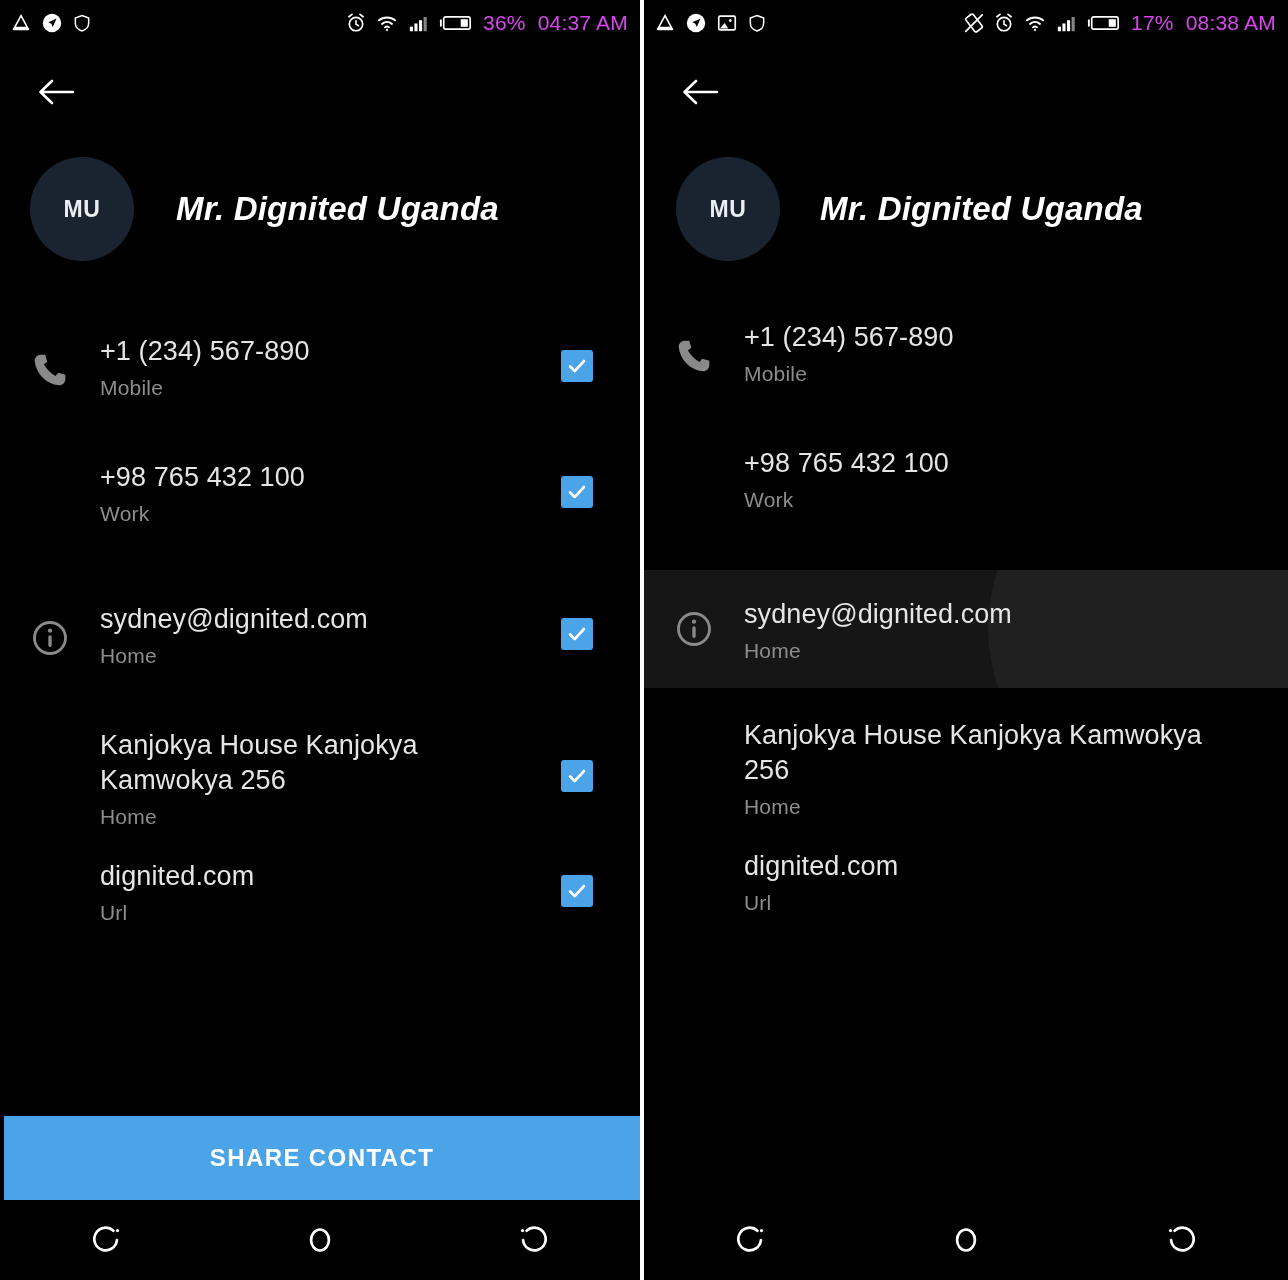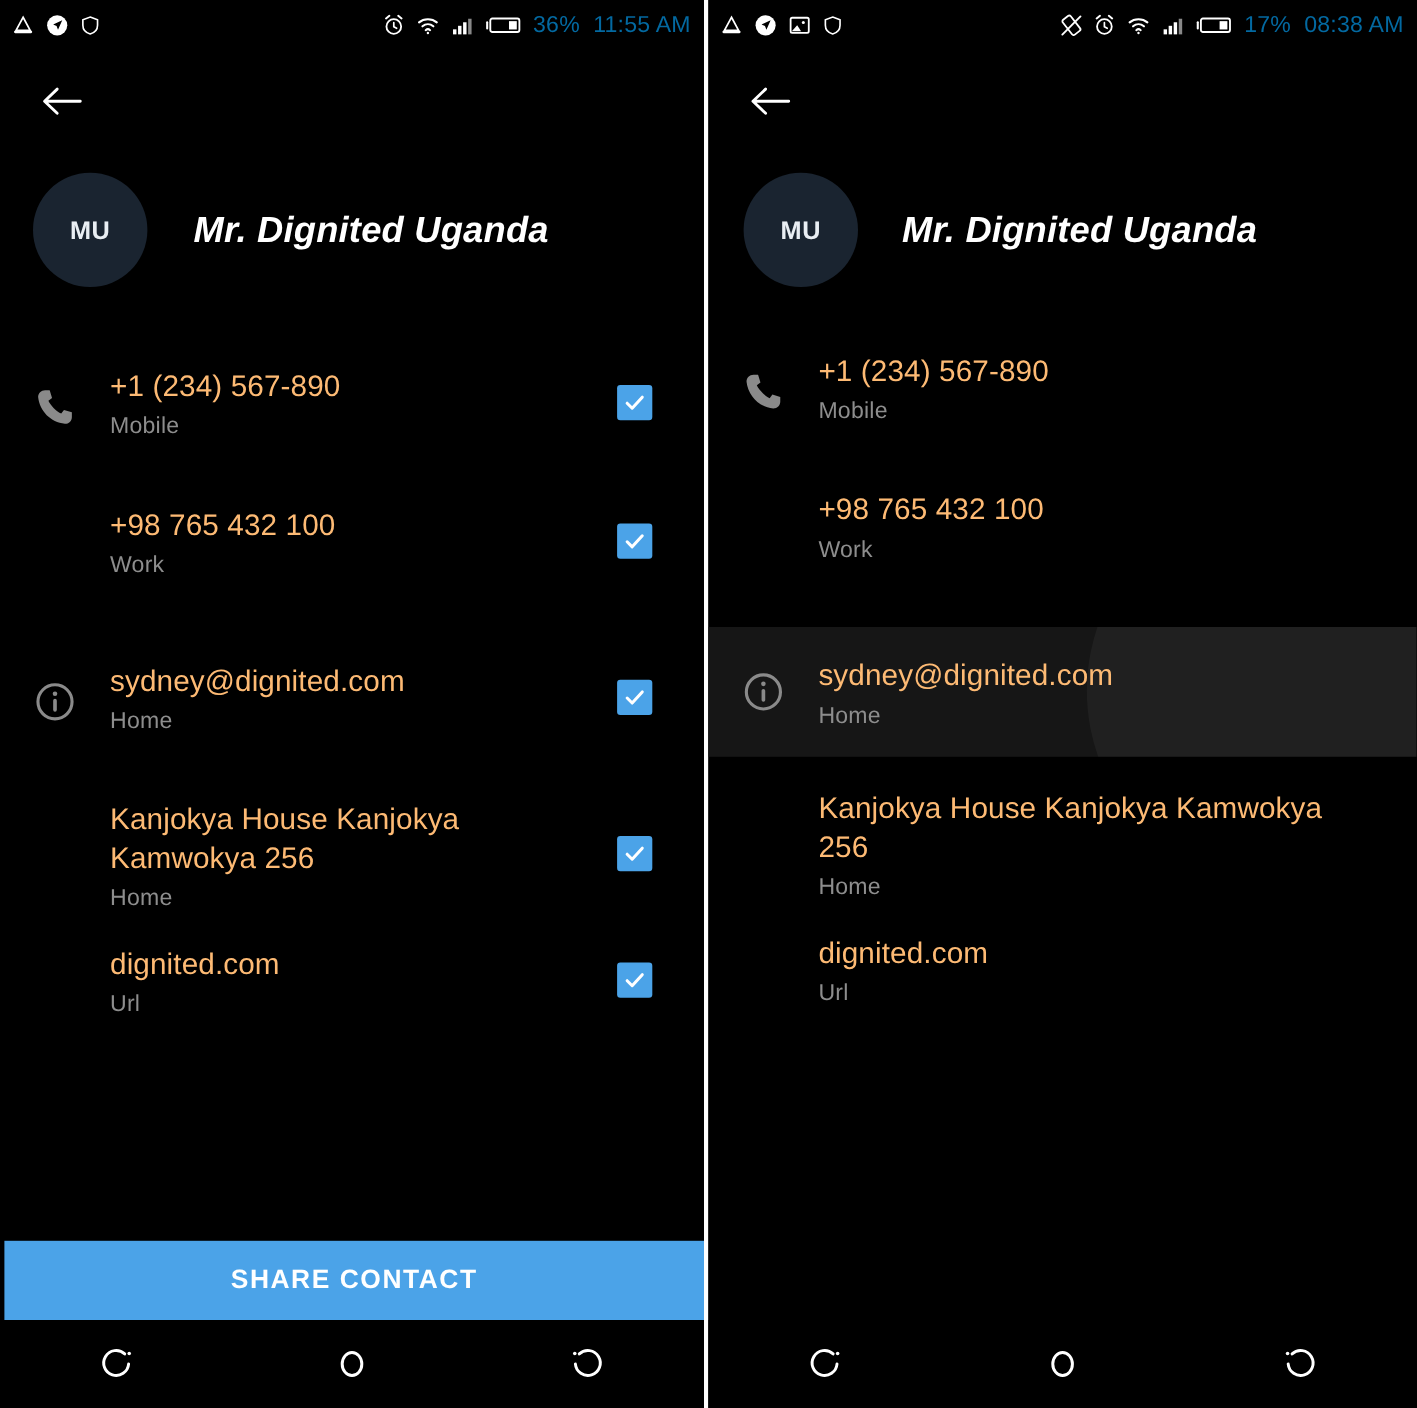--- a/index.html
+++ b/index.html
@@ -10,21 +10,21 @@
     overflow: hidden;
   }
   .screens { display: flex; width: 1288px; height: 1280px; }
   .panel { position: relative; width: 644px; height: 1280px; background: #000; overflow: hidden; }
   .panel.left  { width: 640px; }
   .gutter { width: 4px; height: 1280px; background: #ffffff; }
 
   
   .statusbar {
     height: 46px; display: flex; align-items: center;
-    padding: 0 12px 0 10px; color: #0369a1;
+    padding: 0 12px 0 10px; color: #d946ef;
   }
   .sb-left { display: flex; align-items: center; gap: 9px; }
   .sb-right { margin-left: auto; display: flex; align-items: center; gap: 8px; }
   .sb-ico { display: inline-flex; align-items: center; justify-content: center; }
   .sb-text { font-size: 21px; letter-spacing: .2px; font-family: "Liberation Sans", sans-serif; }
   .sb-pct { margin-left: 2px; }
   .sb-time { margin-left: 4px; }
 
   
   .appbar { height: 92px; display: flex; align-items: center; padding-left: 30px; }
@@ -44,21 +44,21 @@
   .panel.right .contact-name { margin-left: 40px; }
 
   
   .details { margin-top: 66px; position: relative; }
   .panel.right .details { margin-top: 52px; }
 
   .row { position: relative; display: flex; align-items: flex-start; min-height: 98px; padding: 0 18px 0 0; }
   .row-icon { width: 100px; flex: 0 0 100px; display: flex; justify-content: center; padding-top: 18px; }
   .row-icon.empty { visibility: hidden; }
   .row-body { flex: 1 1 auto; padding-top: 2px; }
-  .row-value { font-size: 27px; color: #fdba74; line-height: 1.3; letter-spacing: .1px; }
+  .row-value { font-size: 27px; color: #e5e5e5; line-height: 1.3; letter-spacing: .1px; }
   .row-label { font-size: 21px; color: #8d8d8d; margin-top: 7px; letter-spacing: .2px; }
   .row-check { width: 90px; flex: 0 0 90px; display: flex; align-items: center; justify-content: center; padding-top: 18px; }
 
   .checkbox {
     width: 32px; height: 32px; border-radius: 3px; background: #4ba3e8;
     display: flex; align-items: center; justify-content: center; cursor: pointer;
   }
 
   .row.highlighted { background: #161616; }
   .ripple {
@@ -67,21 +67,21 @@
     pointer-events: none;
   }
 
   
   .grp-gap { height: 44px; }
   .grp-gap-sm { height: 28px; }
 
   
   .action-bar {
     position: absolute; left: 4px; right: 0; bottom: 80px;
-    height: 72px; background: #4ba3e8;
+    height: 84px; background: #4ba3e8;
     display: flex; align-items: center; justify-content: center;
     cursor: pointer;
   }
   .action-label { color: #ffffff; font-size: 24px; font-weight: 700; letter-spacing: 1.4px; }
 
   
   .navbar {
     position: absolute; left: 0; right: 0; bottom: 0; height: 80px;
     background: #000; display: flex; align-items: center;
   }
@@ -139,21 +139,21 @@
           </svg>
         </span>
         <span class="sb-ico">
           <svg width="34" height="20" viewBox="0 0 36 20">
             <rect x="1" y="6" width="2" height="8" rx="1" fill="#fff"></rect>
             <rect x="5" y="3.5" width="28" height="13" rx="2" fill="none" stroke="#fff" stroke-width="1.8"></rect>
             <rect x="23" y="6" width="7.5" height="8" fill="#fff"></rect>
           </svg>
         </span>
         <span class="sb-text sb-pct">36%</span>
-        <span class="sb-text sb-time">11:55 AM</span>
+        <span class="sb-text sb-time">04:37 AM</span>
       </div>
     </div>
 
     <div class="appbar">
       <div class="back-btn">
         <svg width="40" height="34" viewBox="0 0 40 34">
             <path d="M37 17 H5 M16 6 L4.5 17 L16 28" stroke="#fff" stroke-width="2.6" fill="none" stroke-linecap="round" stroke-linejoin="round"></path>
           </svg>
       </div>
     </div>

